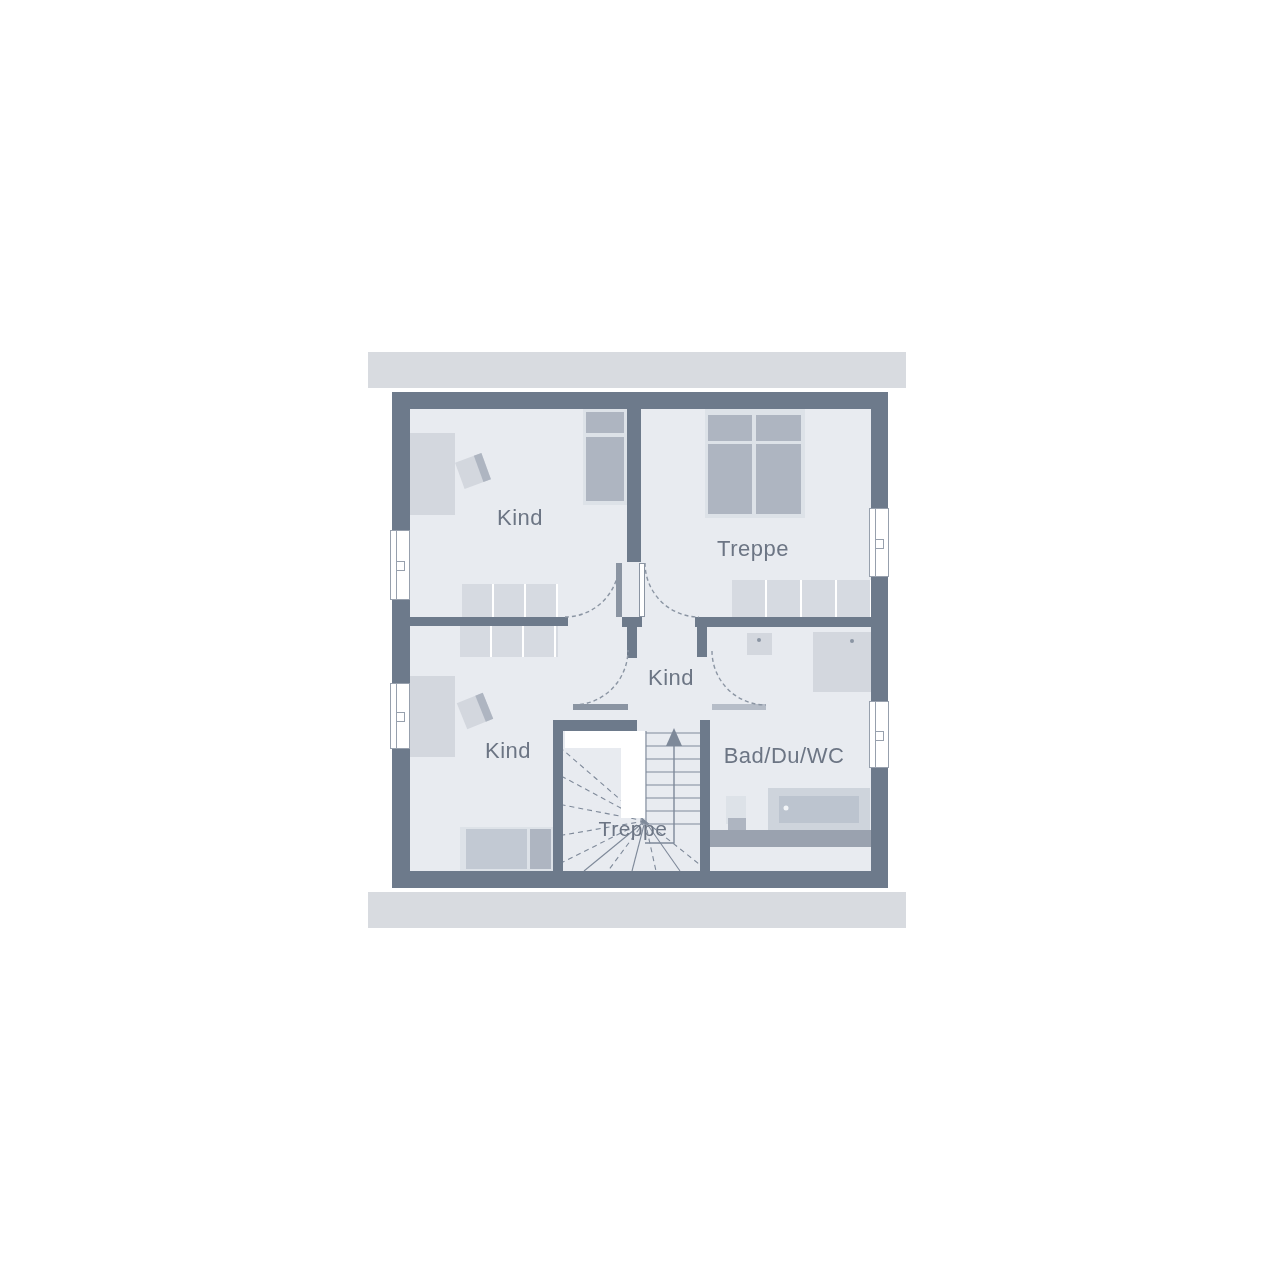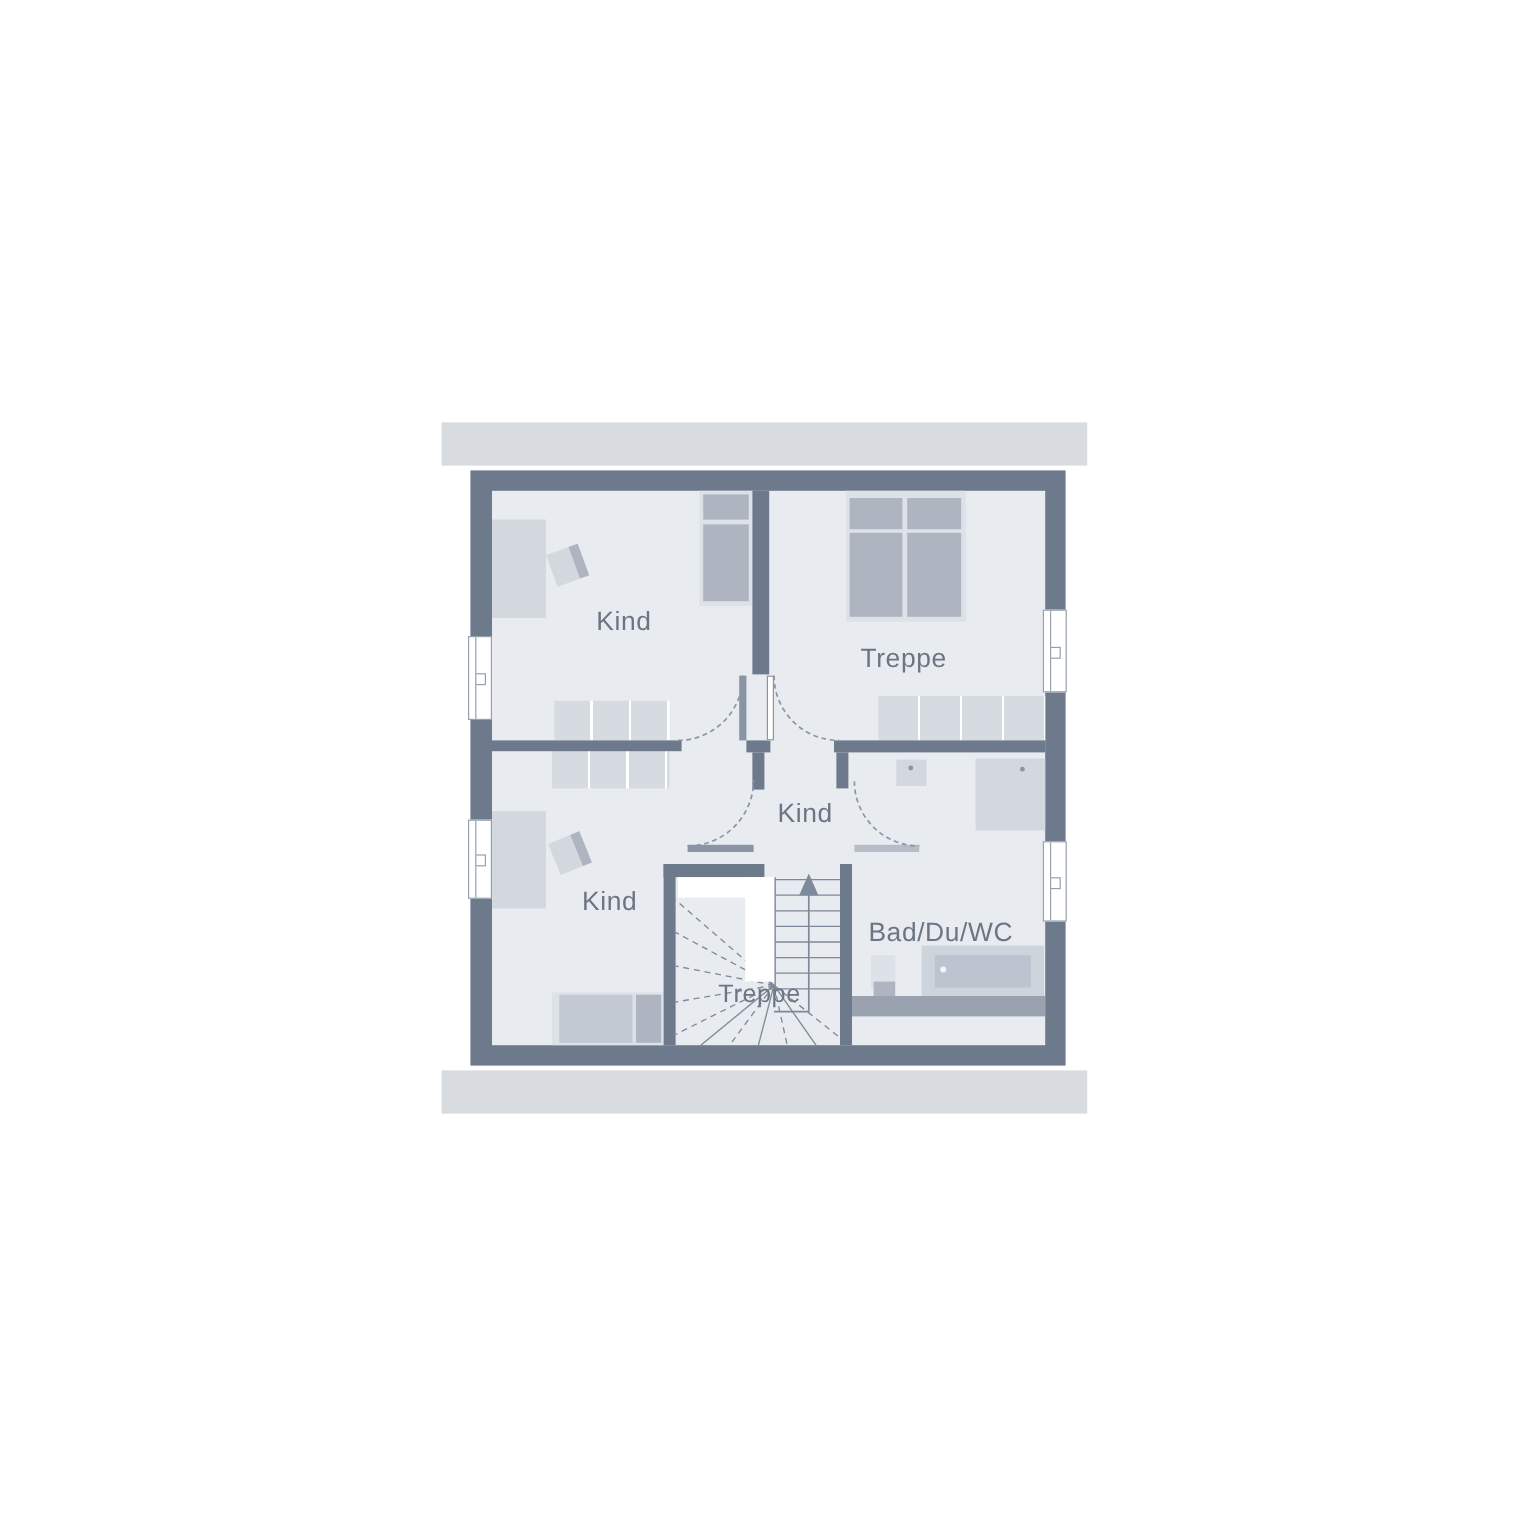--- a/index.html
+++ b/index.html
@@ -158,16 +158,16 @@
 
     <circle cx="759" cy="640" r="2" fill="#8b95a3"></circle>
     <circle cx="852" cy="641" r="2" fill="#8b95a3"></circle>
     <circle cx="786" cy="808" r="2.5" fill="#f2f4f7"></circle>
   </svg>
 
   <div class="room-label" style="left:520px;top:518px;">Kind</div>
   <div class="room-label" style="left:753px;top:549px;">Treppe</div>
   <div class="room-label" style="left:508px;top:751px;">Kind</div>
   <div class="room-label" style="left:671px;top:678px;">Kind</div>
-  <div class="room-label" style="left:784px;top:777px;text-align:center;">Bad/Du/WC</div>
+  <div class="room-label" style="left:784px;top:756px;text-align:center;">Bad/Du/WC</div>
   <div class="room-label" style="left:633px;top:829px;font-size:21px;">Treppe</div>
 
 </div>
 
 </body></html>

